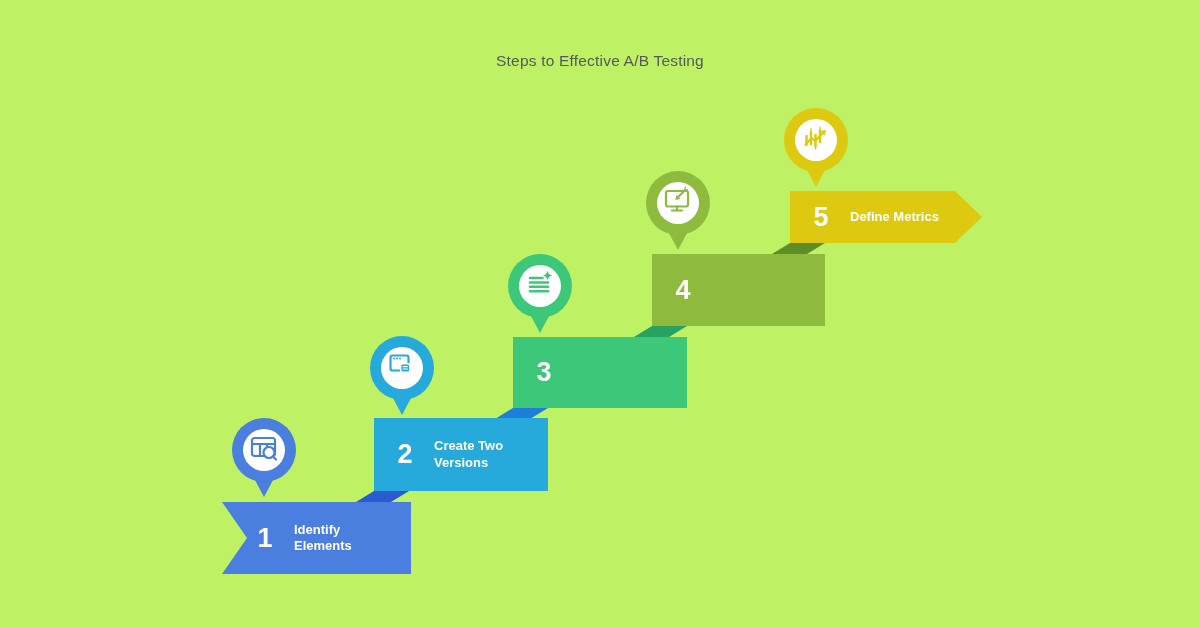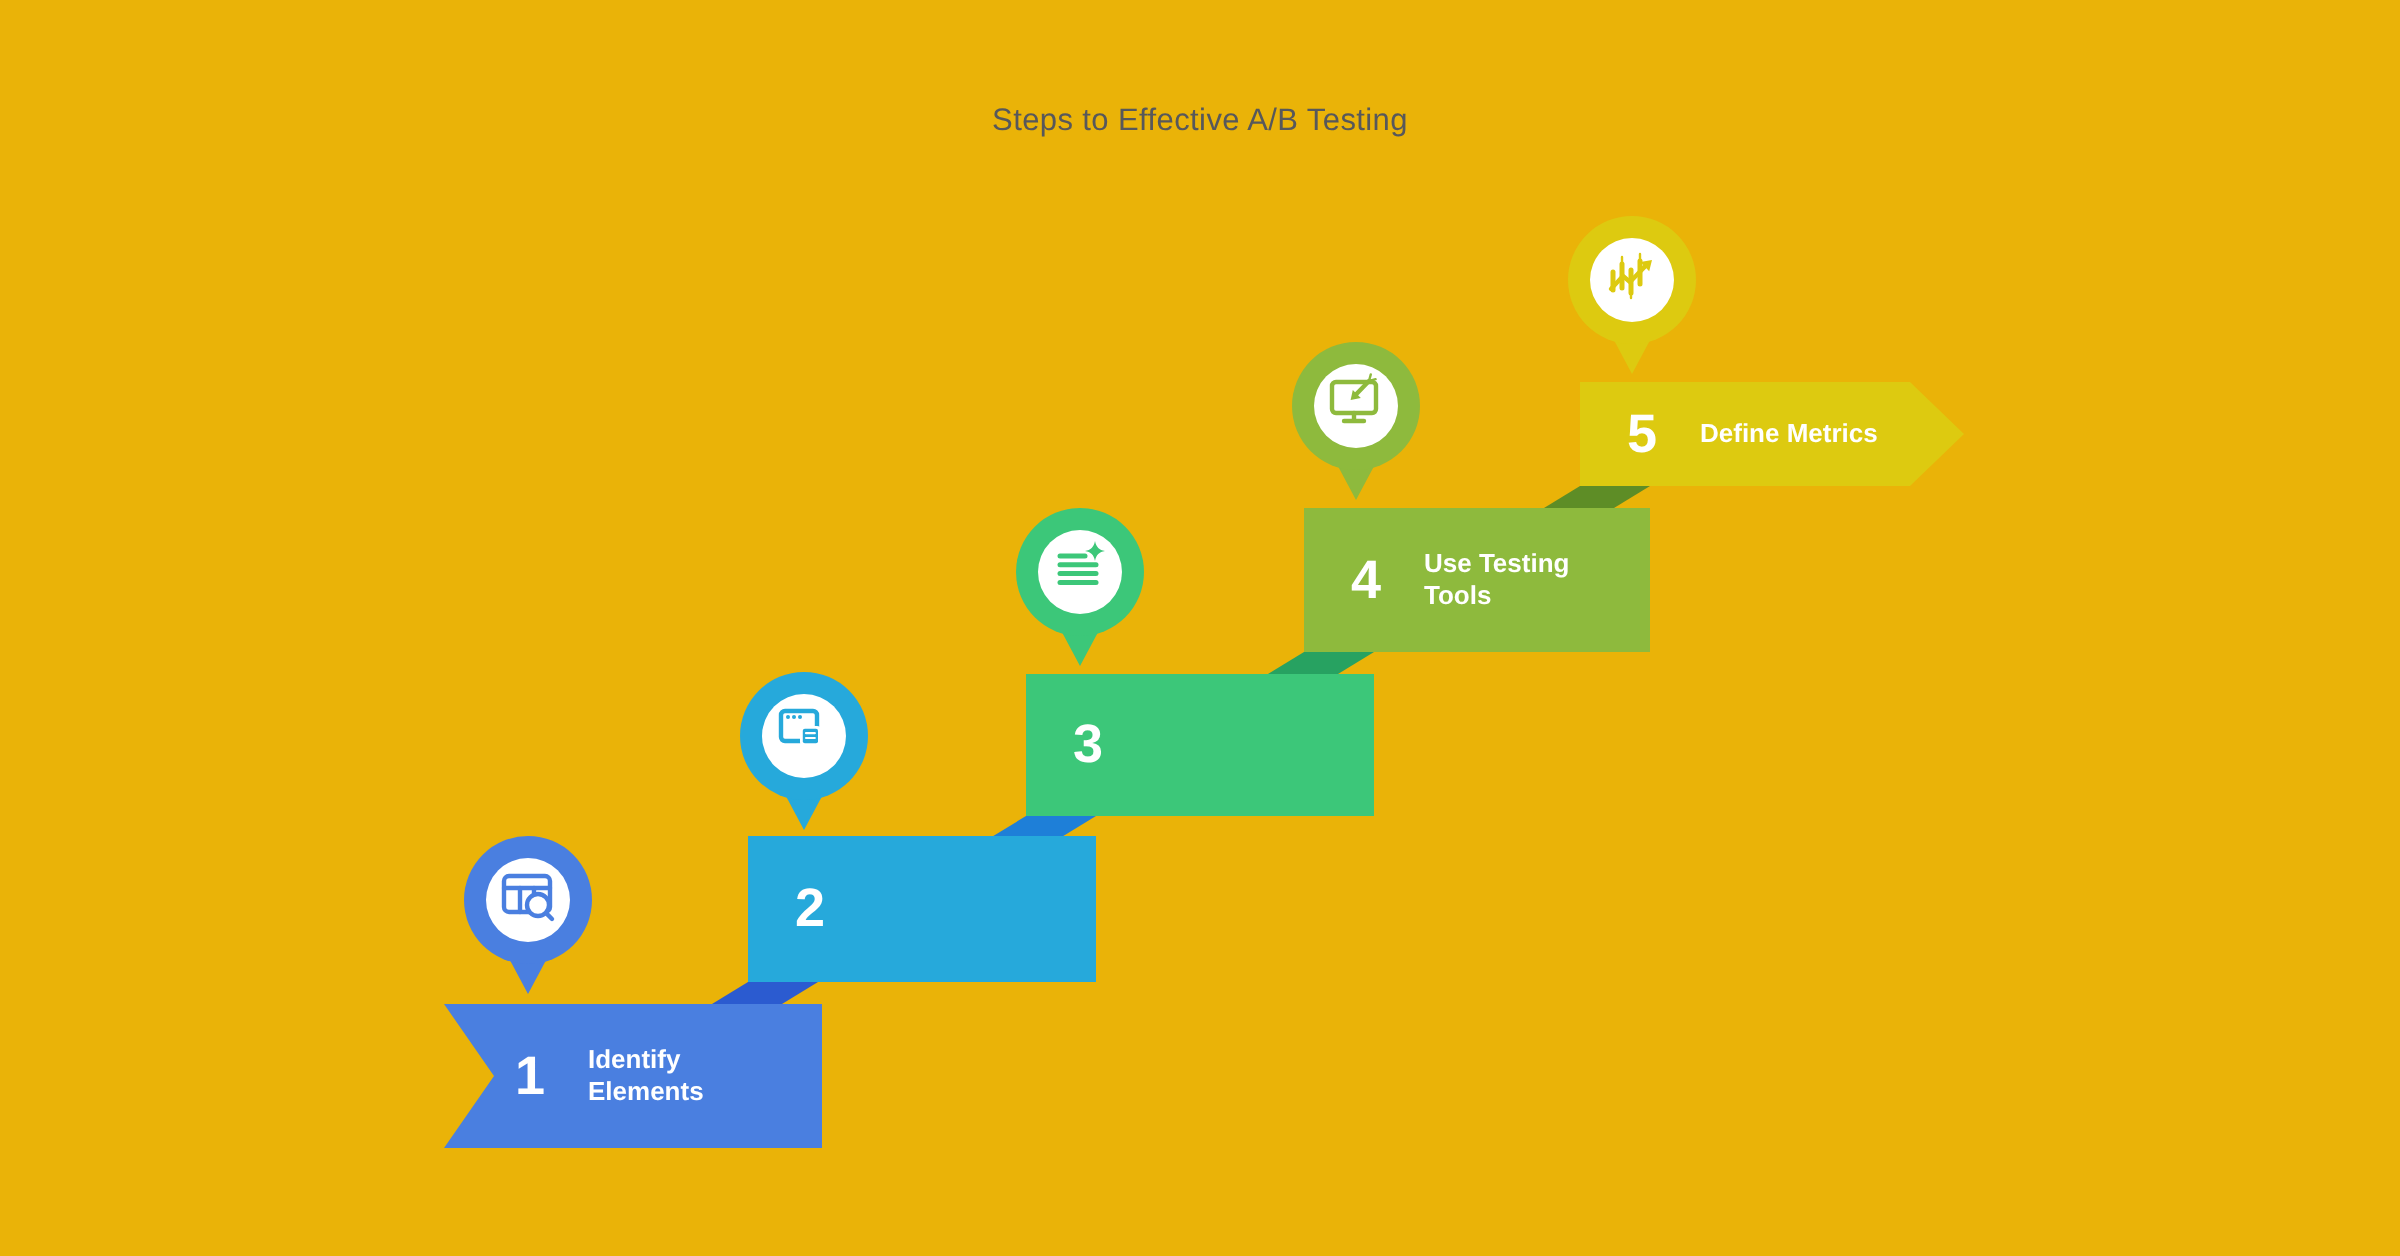--- a/index.html
+++ b/index.html
@@ -1,17 +1,17 @@
 <!DOCTYPE html>
 <html><head>
 <meta charset="utf-8">
 <style>
   html,body{margin:0;padding:0;background:#ffffff;}
   .canvas{
-    position:relative;width:1200px;height:628px;overflow:hidden;background:#eab308;
+    position:relative;width:1200px;height:628px;overflow:hidden;background:#bef264;
     font-family:"Liberation Sans", sans-serif;
   }
   .title{
     position:absolute;top:52px;left:0;width:1200px;text-align:center;
     font-size:15.5px;color:#57585b;letter-spacing:.2px;
   }
   
   .step{
     position:absolute;display:flex;align-items:center;color:#ffffff;
   }
@@ -66,28 +66,28 @@
   <div class="fold f4"></div>
   <div class="fold f5"></div>
 
   <div class="step s1 c1">
     <span class="num">1</span>
     <span class="lbl">Identify
 Elements</span>
   </div>
   <div class="step s2 c2">
     <span class="num">2</span>
+    <span class="lbl">Create Two
+Versions</span>
   </div>
   <div class="step s3 c3">
     <span class="num">3</span>
   </div>
   <div class="step s4 c4">
     <span class="num">4</span>
-    <span class="lbl">Use Testing
-Tools</span>
   </div>
   <div class="step s5 c5">
     <span class="num">5</span>
     <span class="lbl">Define Metrics</span>
   </div>
 
   <svg class="pin pin1" viewBox="0 0 66 82">
     <path class="pc" d="M17 50 L33 80 L49 50 Z"></path>
     <circle class="pc" cx="33" cy="33" r="32"></circle>
     <circle cx="33" cy="33" r="21" fill="#ffffff"></circle>

